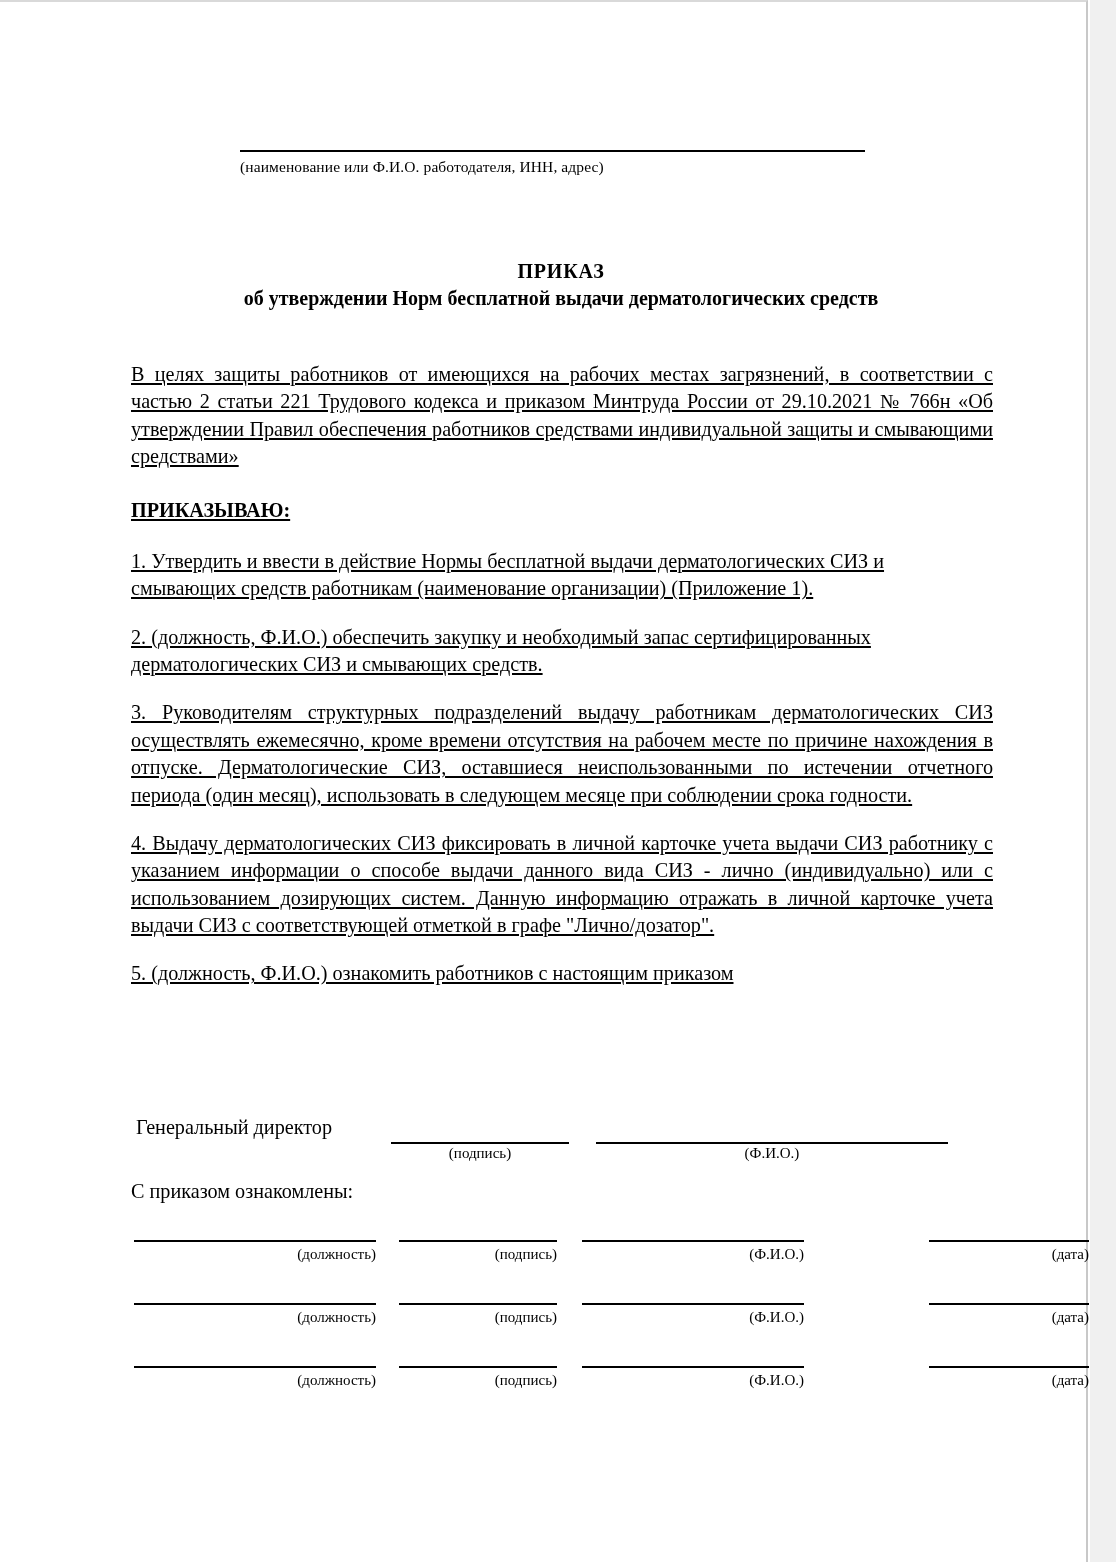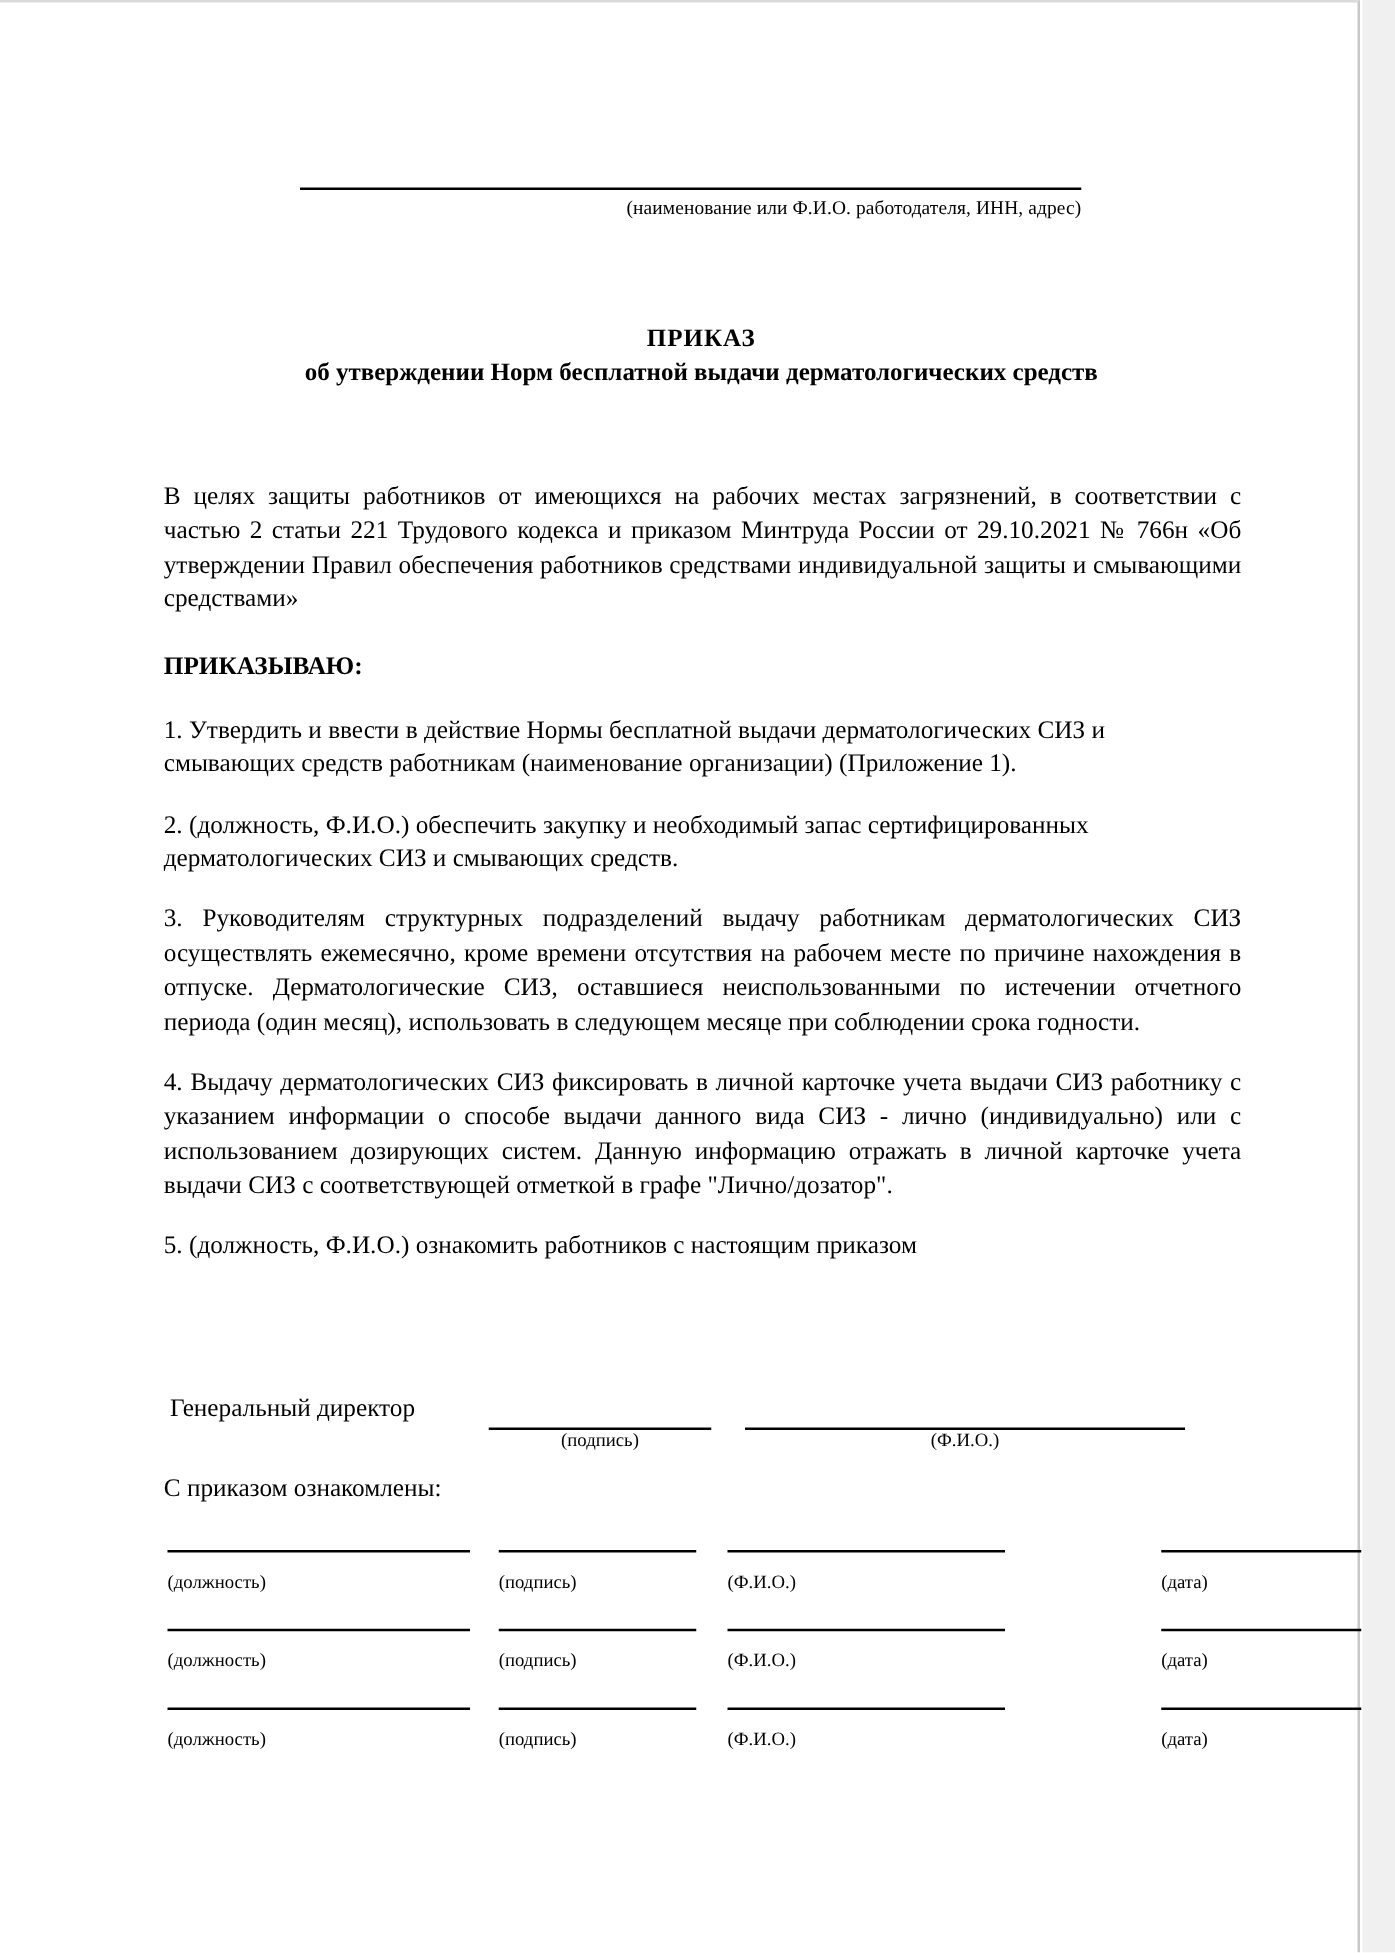--- a/index.html
+++ b/index.html
@@ -51,21 +51,21 @@
     left: 240px;
     top: 148px;
     width: 625px;
   }
   .header-rule {
     border-bottom: 2px solid #000;
     height: 0;
     width: 100%;
   }
   .header-caption {
-    text-align: right;
+    text-align: left;
     font-size: 15.5px;
     margin-top: 6px;
     letter-spacing: 0.1px;
   }
 
   
   .title-block {
     position: absolute;
     left: 131px;
     top: 256px;
@@ -74,24 +74,25 @@
     font-weight: bold;
     font-size: 20px;
     line-height: 1.33;
   }
   .title-line-1 { letter-spacing: 0.8px; }
 
   
   .body-block {
     position: absolute;
     left: 131px;
-    top: 382px;
+    top: 359px;
     width: 862px;
     font-size: 20.2px;
     line-height: 1.355;
+    text-decoration: underline;
   }
   p.just {
     margin: 0 0 21px 0;
     text-align: justify;
     text-justify: inter-word;
   }
   p.just.last-left {
     text-align: left;
   }
   p.hdr {
@@ -154,23 +155,23 @@
   .sig-cell {
     position: absolute;
     top: 10px;
   }
   .sig-cell .rule {
     border-bottom: 2px solid #000;
     height: 0;
     width: 100%;
   }
   .sig-cell .cap {
-    text-align: left;
+    text-align: right;
     font-size: 15px;
-    margin-top: 16px;
+    margin-top: 4px;
     white-space: nowrap;
   }
   .col-0 { left: 3px;   width: 242px; }
   .col-1 { left: 268px; width: 158px; }
   .col-2 { left: 451px; width: 222px; }
   .col-3w { left: 798px; width: 160px; }
 </style>
 </head>
 <body>
 

